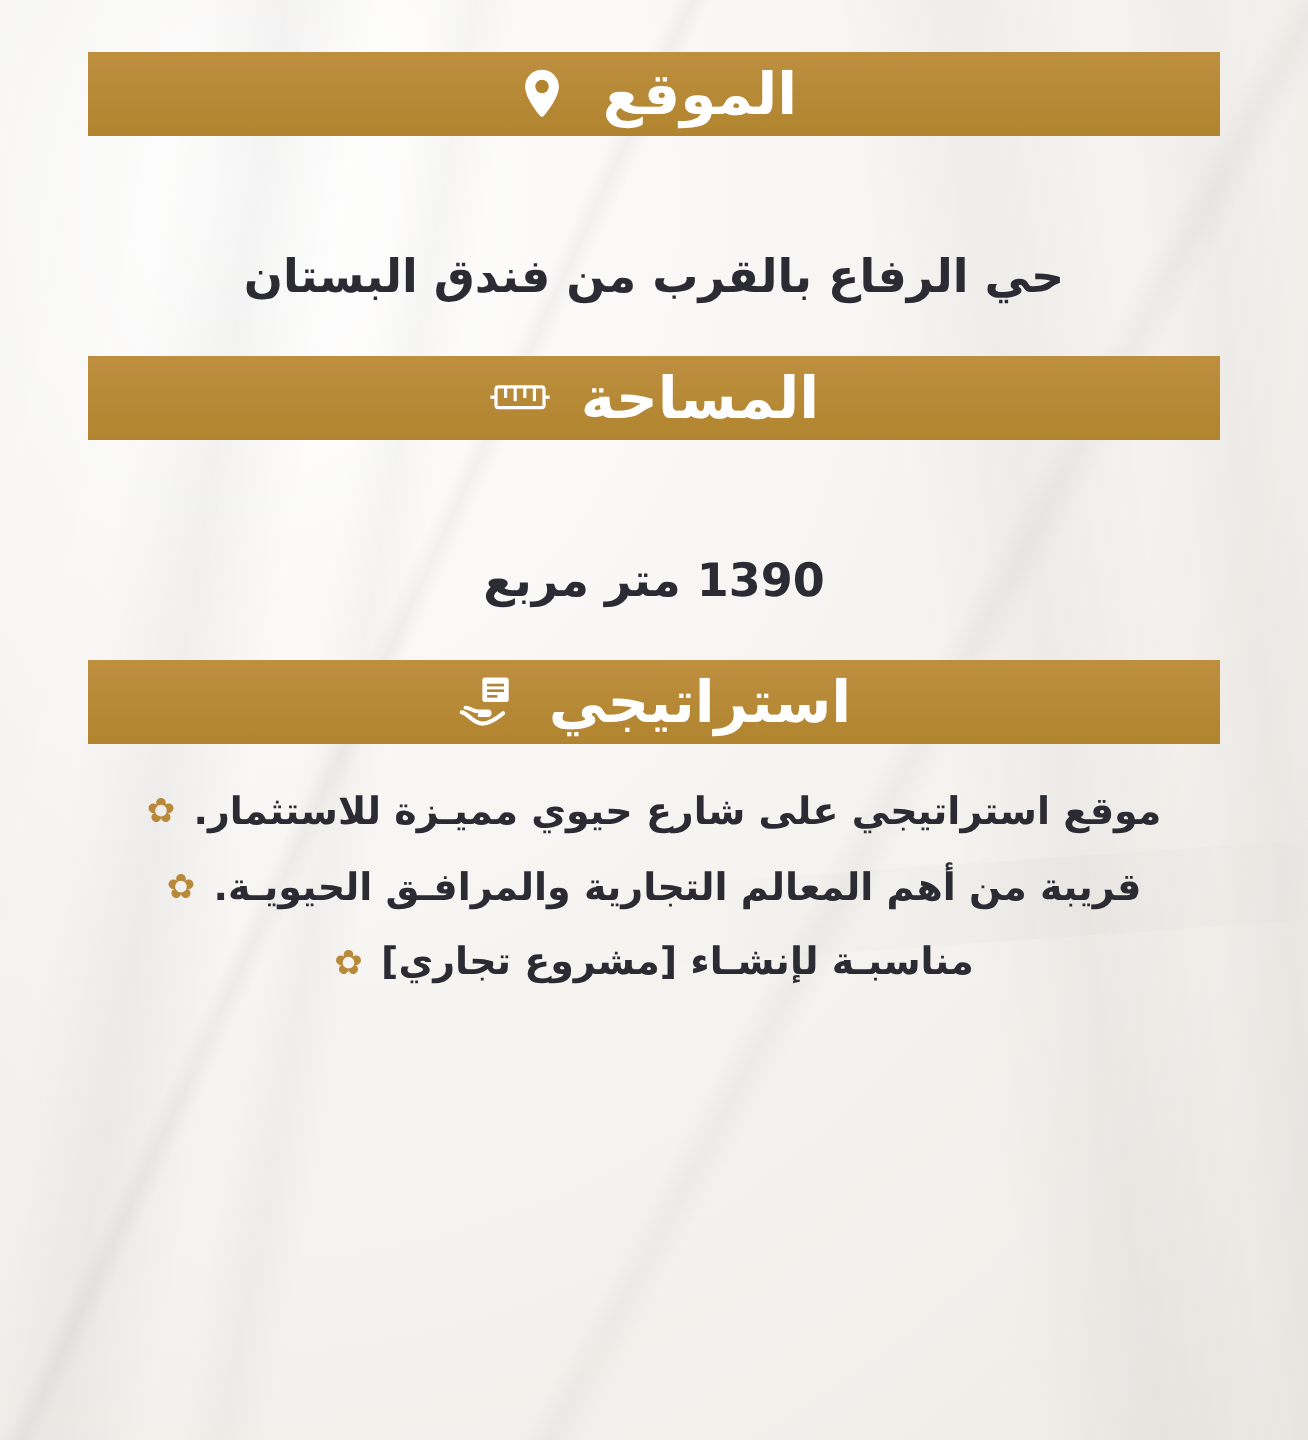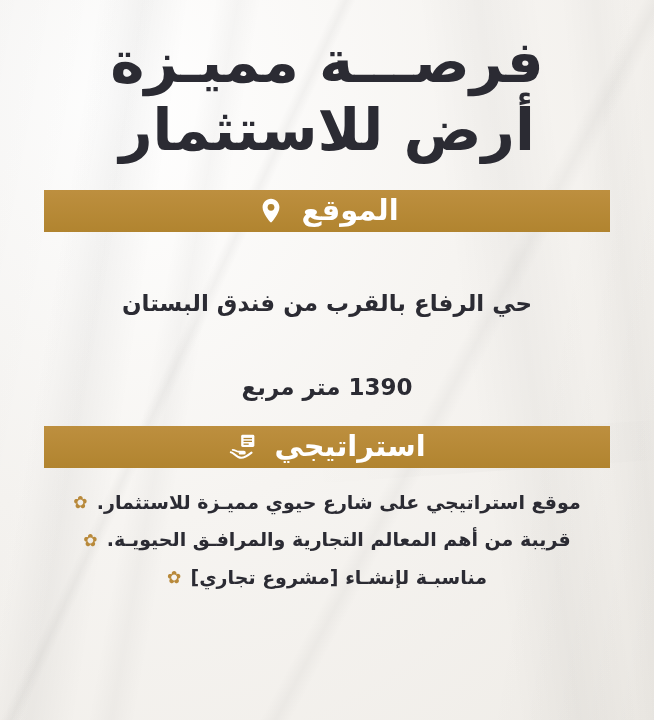--- a/index.html
+++ b/index.html
@@ -131,39 +131,49 @@
 
 <div class="poster">
   <div class="fold f1"></div>
   <div class="fold f2"></div>
   <div class="fold f3"></div>
   <div class="fold f4"></div>
   <div class="fold f5"></div>
 
   <div class="content">
 
-    <div class="headline">
-      <span class="line1">فرصـــة مميـزة</span>
-      <span class="line2">أرض للاستثمار</span>
-    </div>
 
     <div class="section">
       <div class="band">
         <span class="band-label">الموقع</span>
         <span class="band-icon">
           <svg width="30" height="30" viewBox="0 0 32 32" aria-hidden="true">
             <path d="M16 3c-5 0-9 4-9 9 0 6.6 7.8 15.4 8.2 15.8.45.45 1.15.45 1.6 0C17.2 27.4 25 18.6 25 12c0-5-4-9-9-9z" fill="#ffffff"></path>
             <circle cx="16" cy="12" r="3.6" fill="#b1842f"></circle>
           </svg>
         </span>
       </div>
       <div class="band-value">حي الرفاع بالقرب من فندق البستان</div>
     </div>
 
     <div class="section">
+      <div class="band">
+        <span class="band-label">المساحة</span>
+        <span class="band-icon">
+          <svg width="34" height="26" viewBox="0 0 40 26" aria-hidden="true">
+            <rect x="5" y="6" width="30" height="13" rx="1.5" fill="none" stroke="#ffffff" stroke-width="2"></rect>
+            <line x1="11" y1="6" x2="11" y2="13" stroke="#ffffff" stroke-width="2"></line>
+            <line x1="17" y1="6" x2="17" y2="15" stroke="#ffffff" stroke-width="2"></line>
+            <line x1="23" y1="6" x2="23" y2="13" stroke="#ffffff" stroke-width="2"></line>
+            <line x1="29" y1="6" x2="29" y2="15" stroke="#ffffff" stroke-width="2"></line>
+            <line x1="1.5" y1="12.5" x2="4.5" y2="12.5" stroke="#ffffff" stroke-width="2"></line>
+            <line x1="35.5" y1="12.5" x2="38.5" y2="12.5" stroke="#ffffff" stroke-width="2"></line>
+          </svg>
+        </span>
+      </div>
       <div class="band-value">1390 متر مربع</div>
     </div>
 
     <div class="section">
       <div class="band">
         <span class="band-label">استراتيجي</span>
         <span class="band-icon">
           <svg width="32" height="30" viewBox="0 0 34 30" aria-hidden="true">
             <rect x="14" y="2" width="14" height="13" rx="1.5" fill="#ffffff"></rect>
             <line x1="16.5" y1="6" x2="25.5" y2="6" stroke="#b1842f" stroke-width="1.4"></line>

